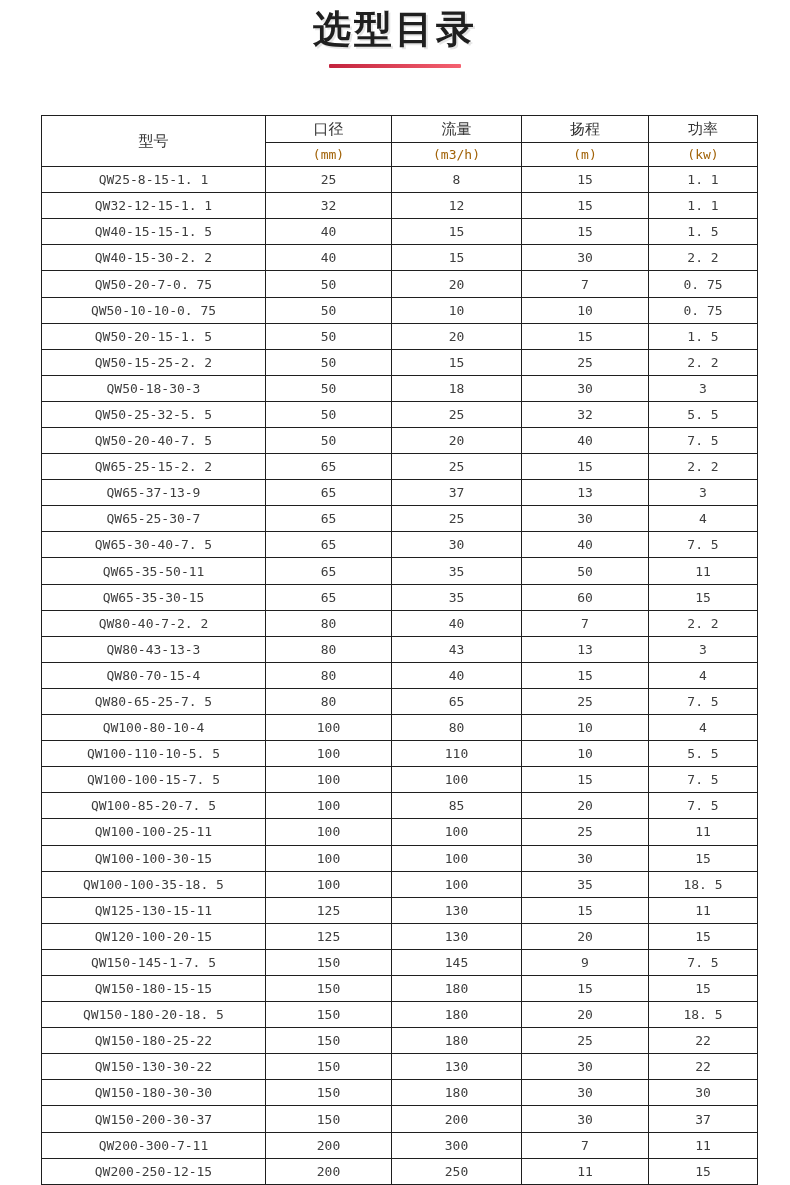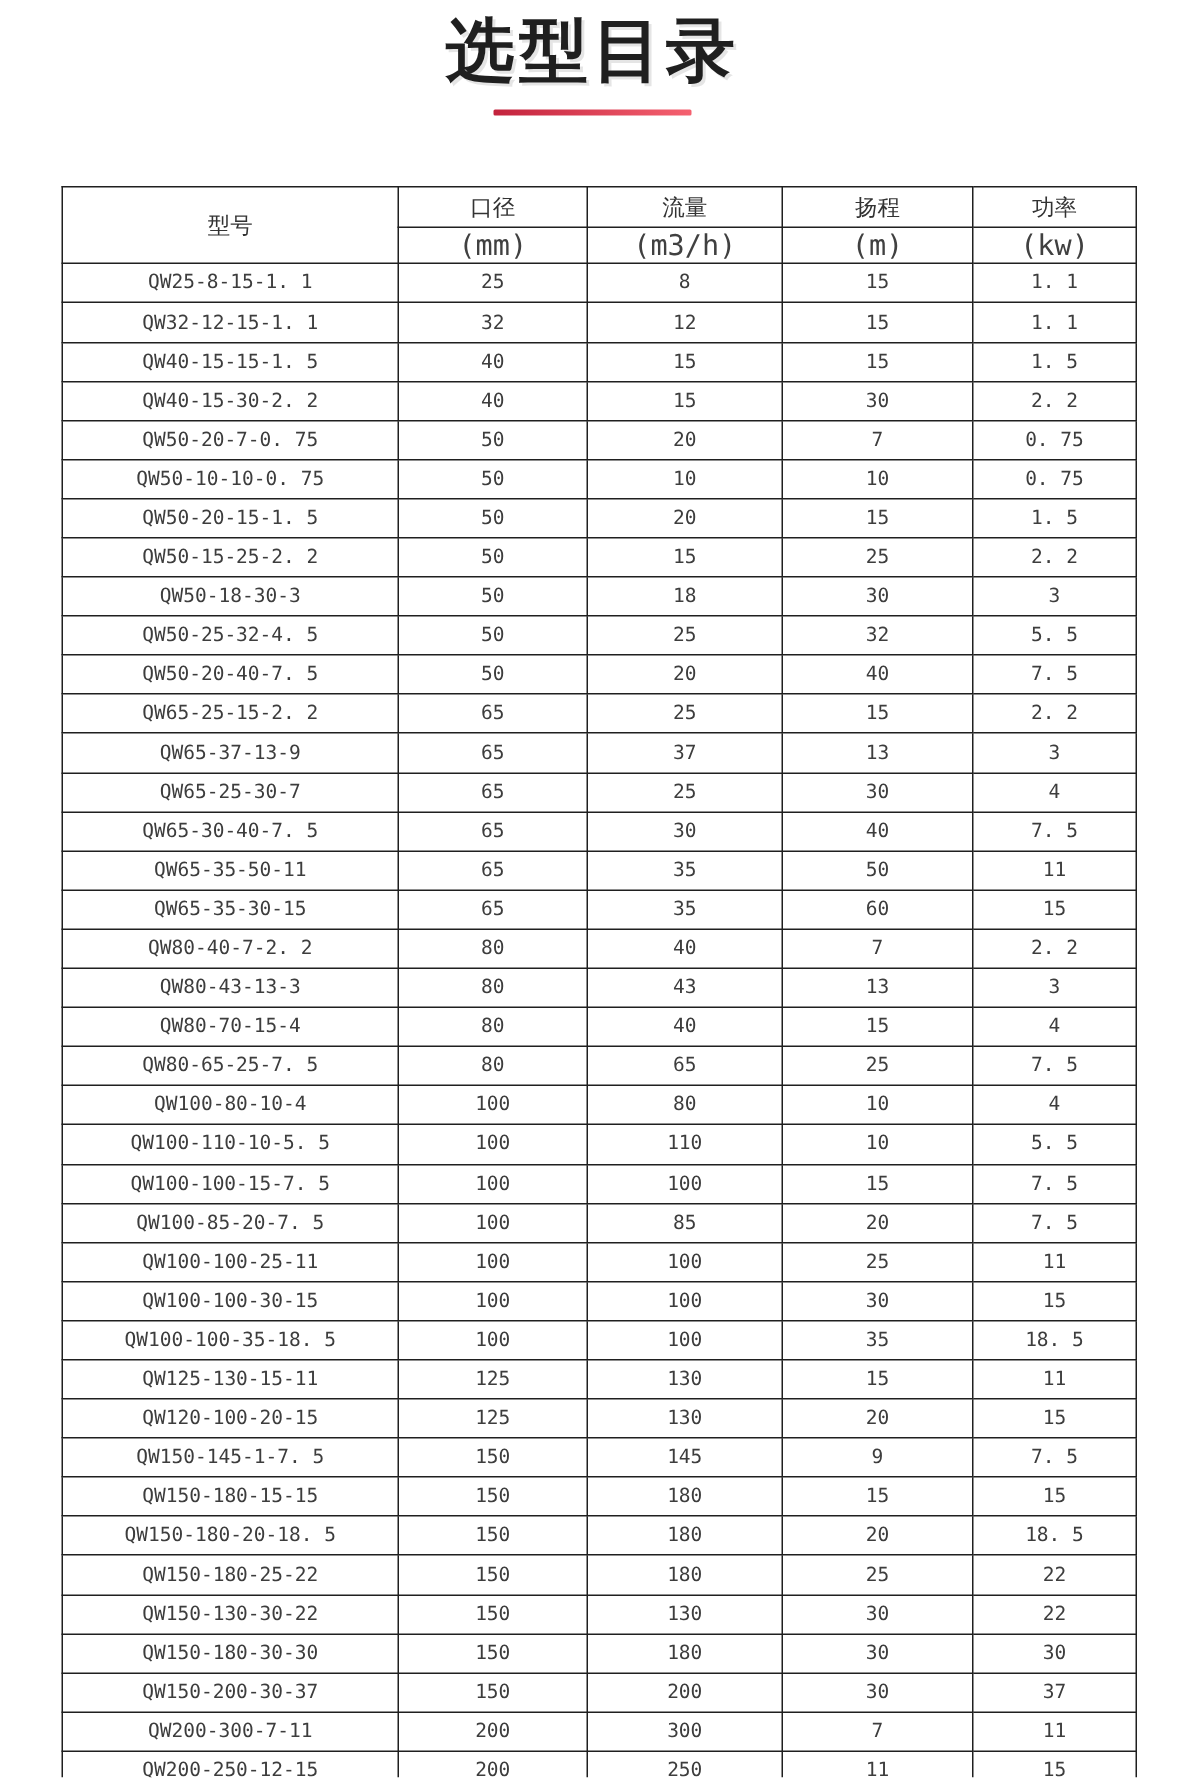--- a/index.html
+++ b/index.html
@@ -10,21 +10,21 @@
     background: #ffffff;
     overflow: hidden;
     font-family: "DejaVu Sans Mono", "Liberation Mono", monospace;
   }
   .page-title {
     margin: 0;
     padding-top: 7px;
     text-align: center;
     font-family: "DejaVu Sans", "Liberation Sans", sans-serif;
     font-weight: 900;
-    font-size: 46px;
+    font-size: 38px;
     line-height: 1.16;
     letter-spacing: 3px;
     color: #1f1f1f;
     text-shadow: 2px 2px 0 rgba(0,0,0,0.10);
   }
   .accent-bar {
     width: 132px;
     height: 4px;
     margin: 13px auto 0 auto;
     background: linear-gradient(90deg, #c3233d, #f56170);
@@ -53,22 +53,22 @@
   col.c-head     { width: 127px; }
   col.c-power    { width: 109px; }
   tr.hdr-label-row th {
     height: 26px;
     font-family: "DejaVu Sans", "Liberation Sans", sans-serif;
     font-size: 15px;
     color: #333333;
   }
   tr.hdr-unit-row th {
     height: 23px;
-    font-size: 19px;
-    color: #404040;
+    font-size: 13px;
+    color: #a16207;
   }
   th.model-header {
     font-family: "DejaVu Sans", "Liberation Sans", sans-serif;
     font-size: 15px;
     color: #333333;
   }
   tbody tr { height: 26.1px; }
 </style>
 </head>
 <body>
@@ -160,21 +160,21 @@
           <td>2. 2</td>
         </tr>
         <tr>
           <td>QW50-18-30-3</td>
           <td>50</td>
           <td>18</td>
           <td>30</td>
           <td>3</td>
         </tr>
         <tr>
-          <td>QW50-25-32-4. 5</td>
+          <td>QW50-25-32-5. 5</td>
           <td>50</td>
           <td>25</td>
           <td>32</td>
           <td>5. 5</td>
         </tr>
         <tr>
           <td>QW50-20-40-7. 5</td>
           <td>50</td>
           <td>20</td>
           <td>40</td>

